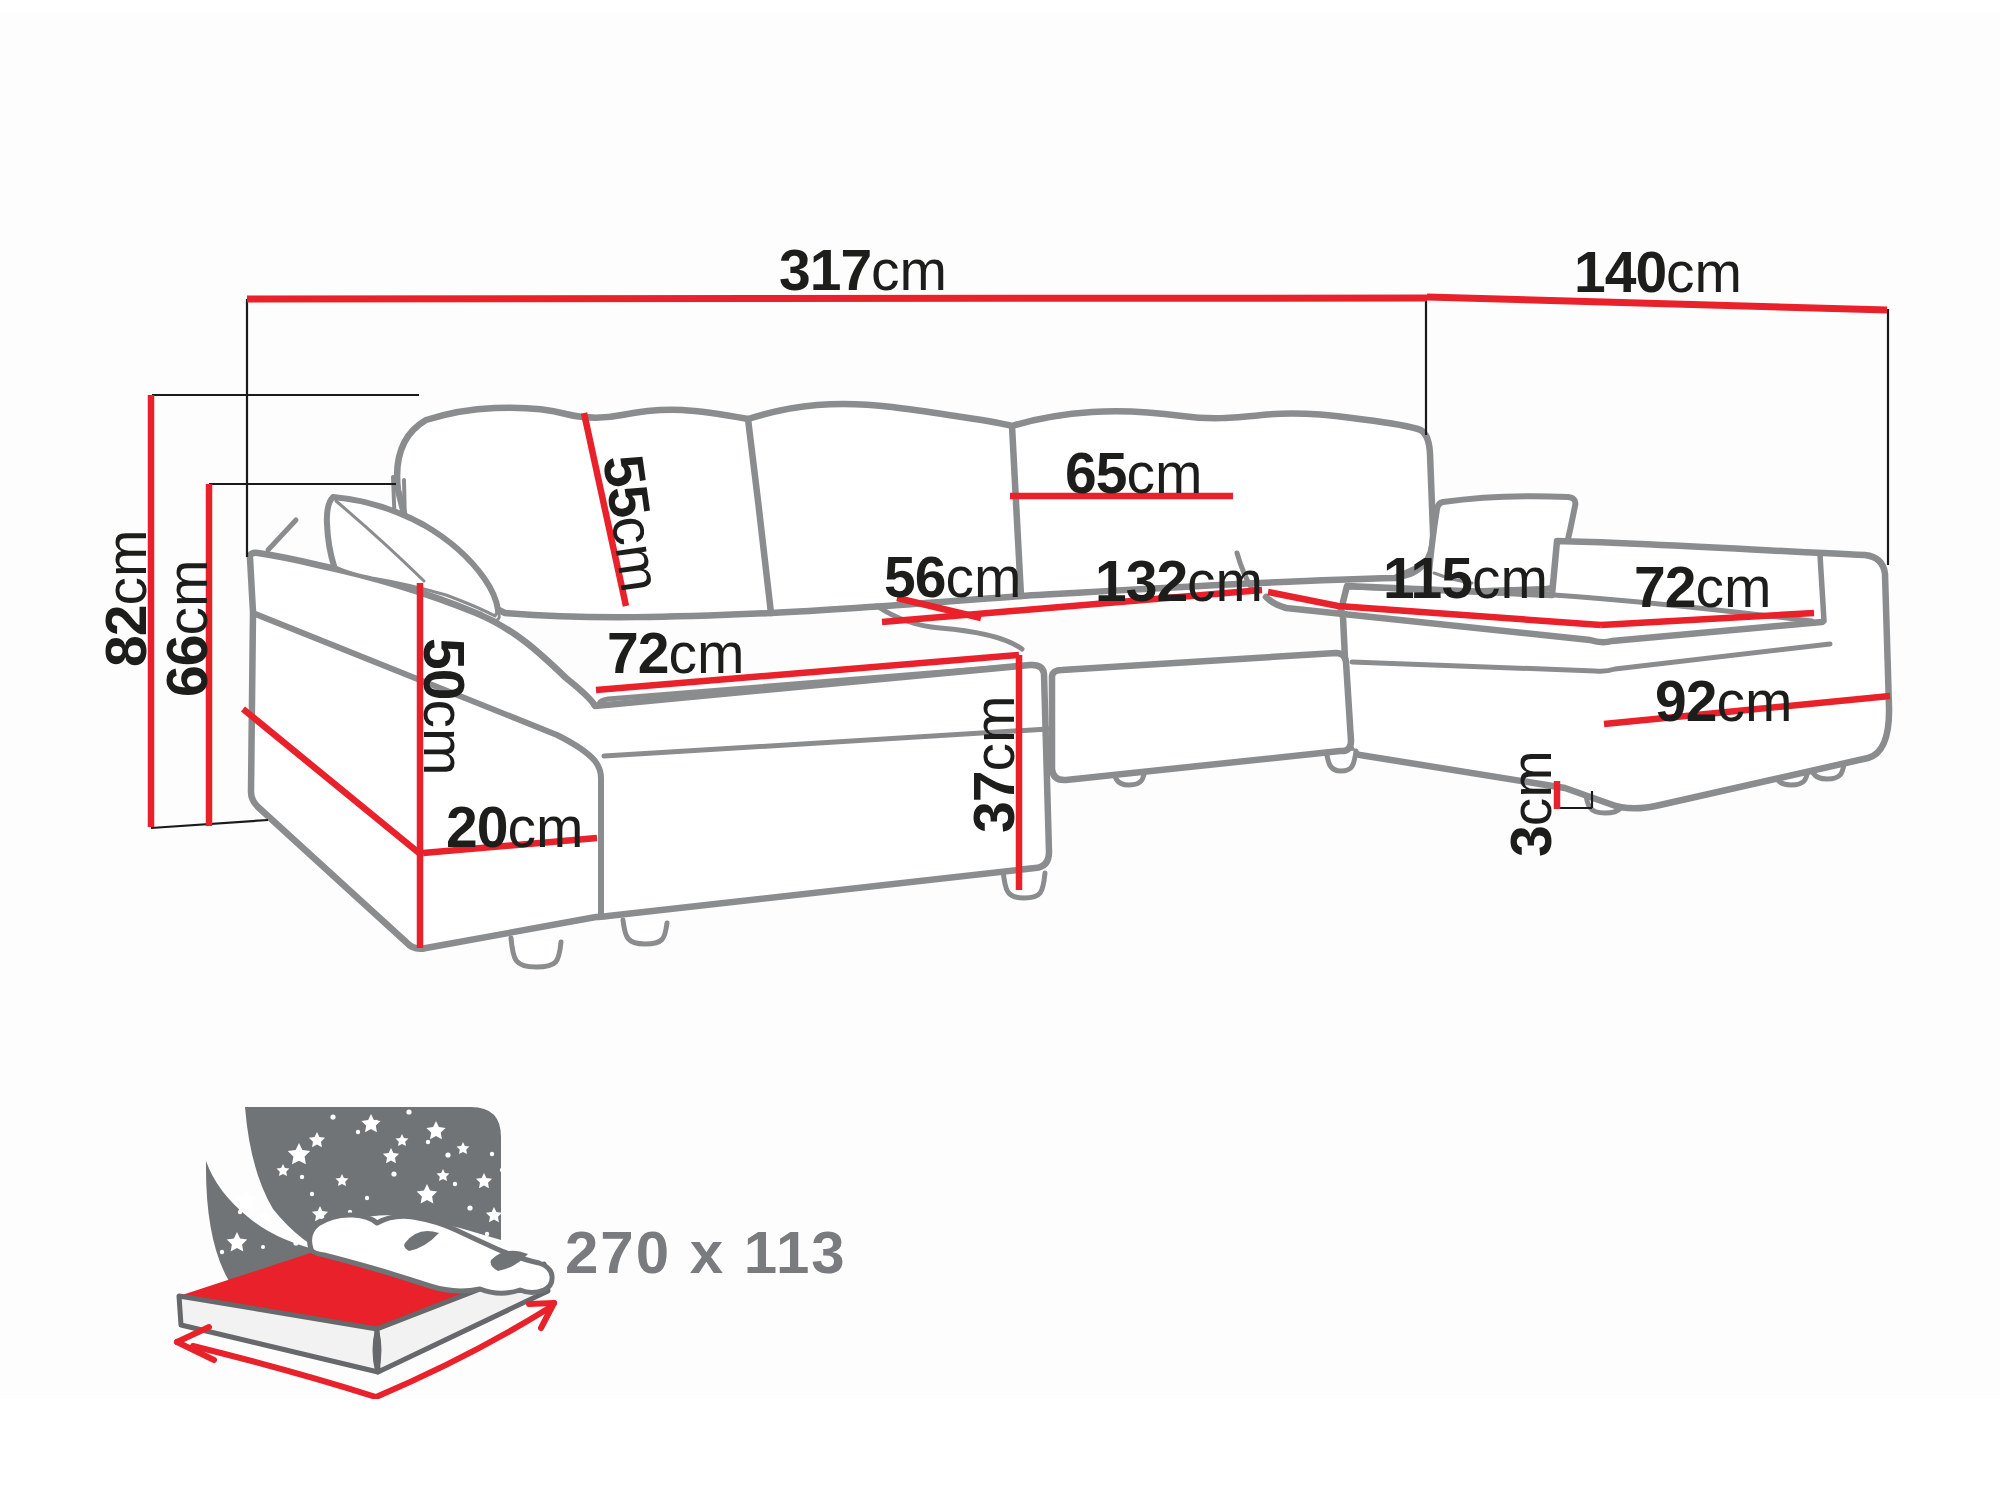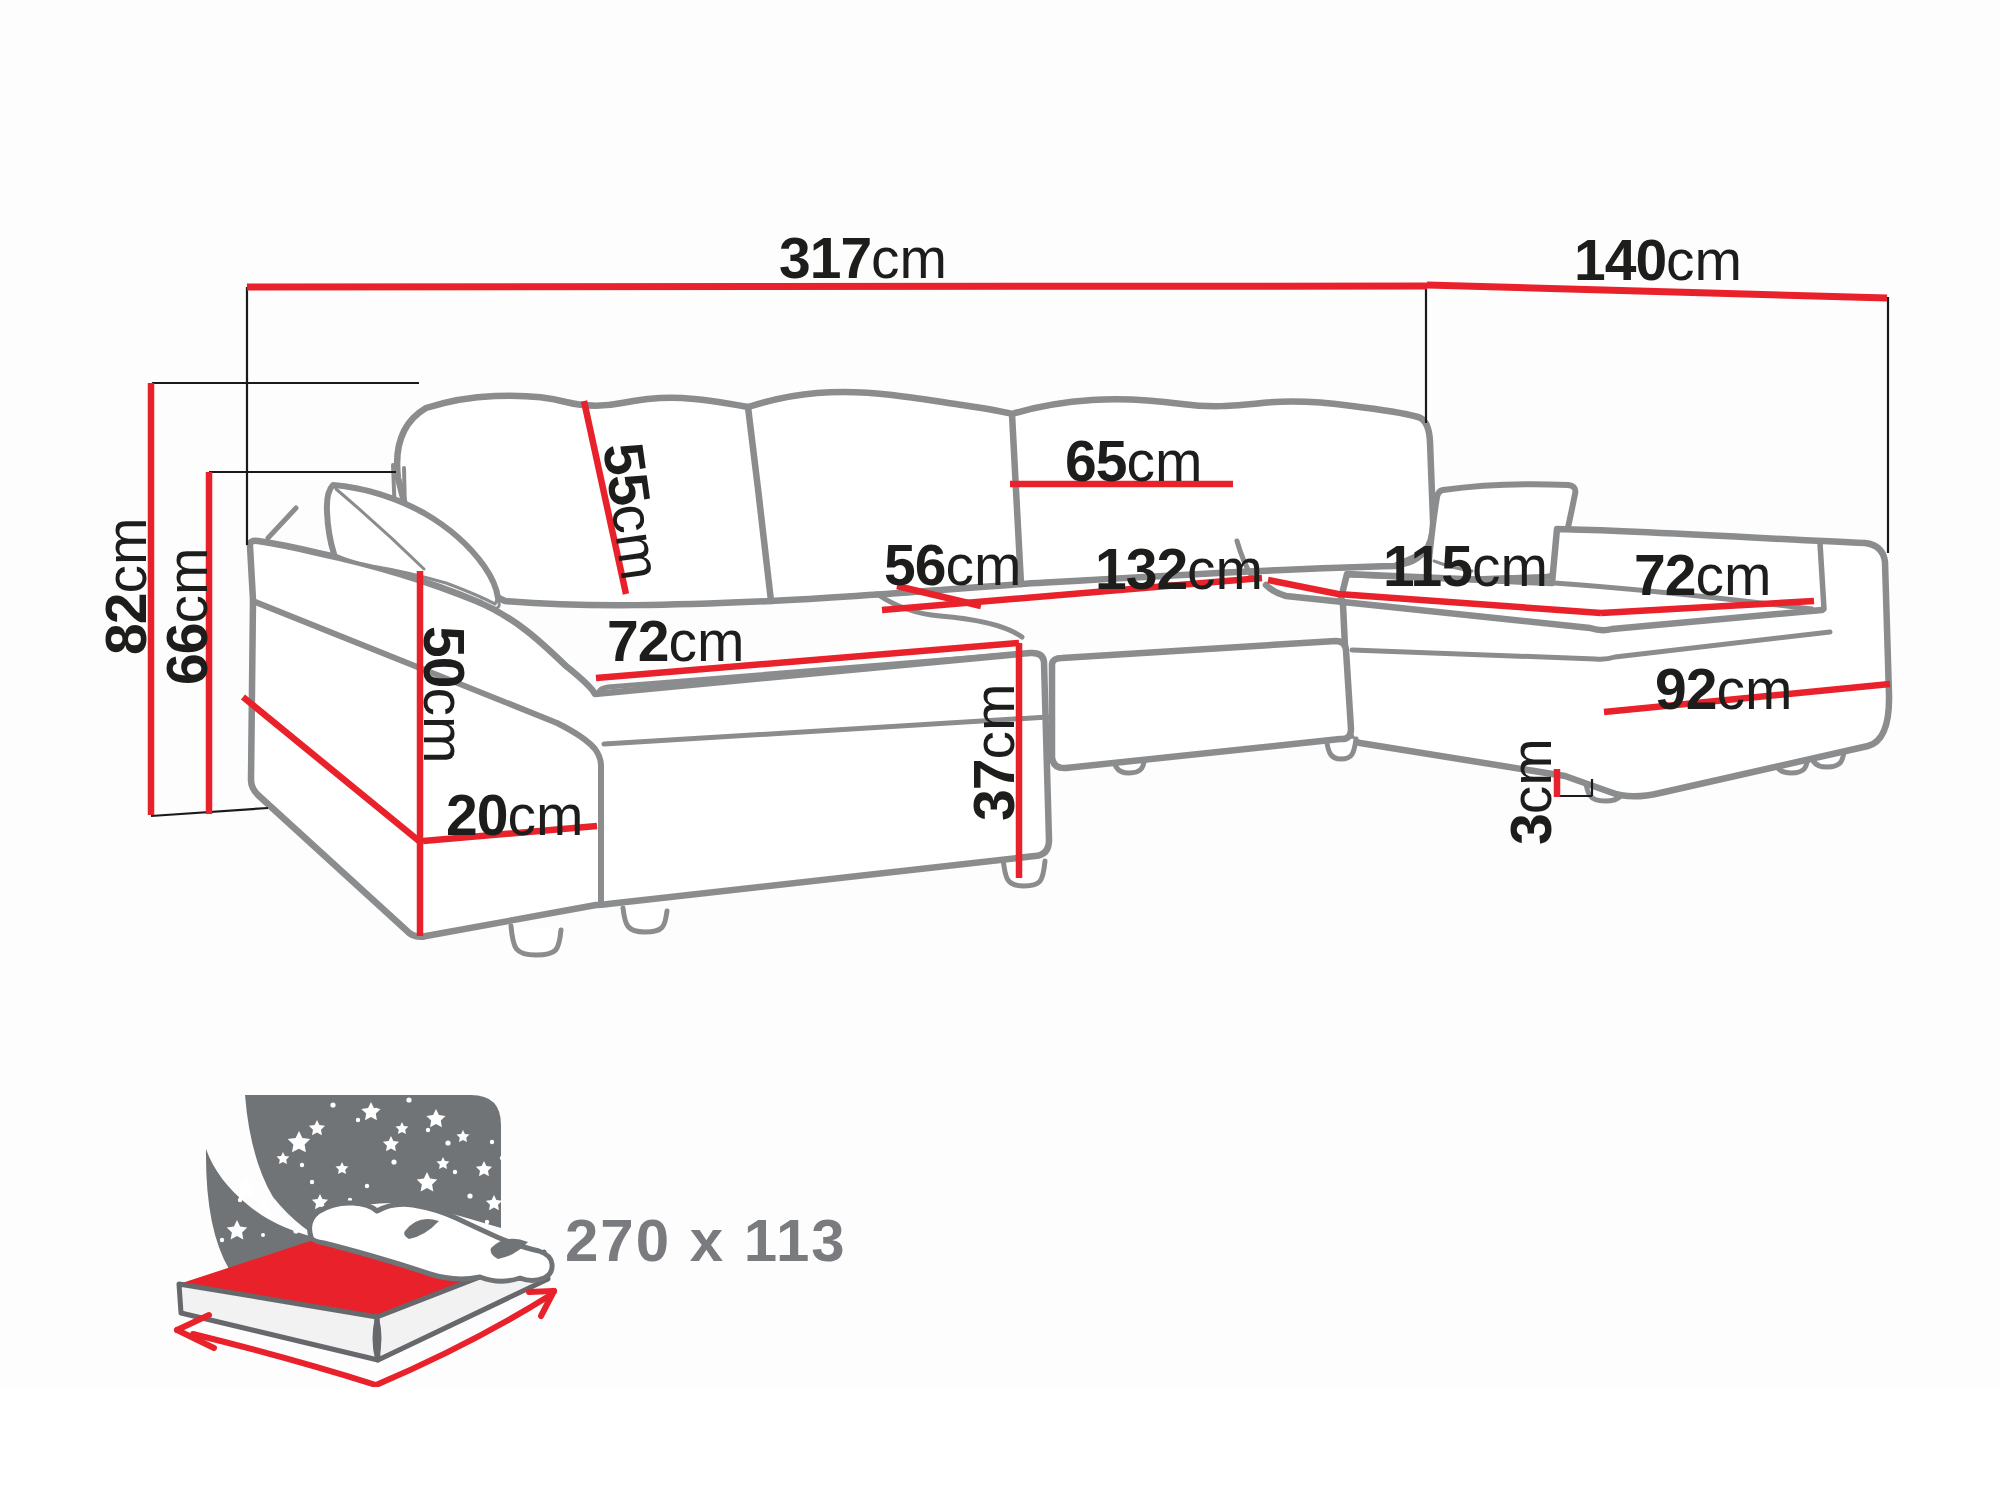--- a/index.html
+++ b/index.html
@@ -1,16 +1,16 @@
 <!DOCTYPE html>
 <html><head>
 <meta charset="utf-8">
 <style>
   html,body{margin:0;padding:0;background:#ffffff;}
-  .wrap{width:2000px;height:1387px;position:relative;overflow:hidden;background:#fdfdfd;}
+  .wrap{width:2000px;height:1387px;position:relative;overflow:hidden;background:#fdfdfd;margin-top:12px;}
   text{font-family:"Liberation Sans",sans-serif;}
   .num{font-weight:bold;fill:#1d1d1b;font-size:57px;letter-spacing:-1px;}
   .cm{font-weight:normal;fill:#1d1d1b;font-size:57px;}
   .gtx{font-weight:bold;fill:#7a7b7e;font-size:60px;letter-spacing:2px;}
 </style>
 </head>
 <body>
 <div class="wrap">
 <svg width="2000" height="1499" viewBox="0 0 2000 1499">
   <rect x="0" y="0" width="2000" height="1499" fill="#fdfdfd"></rect>

